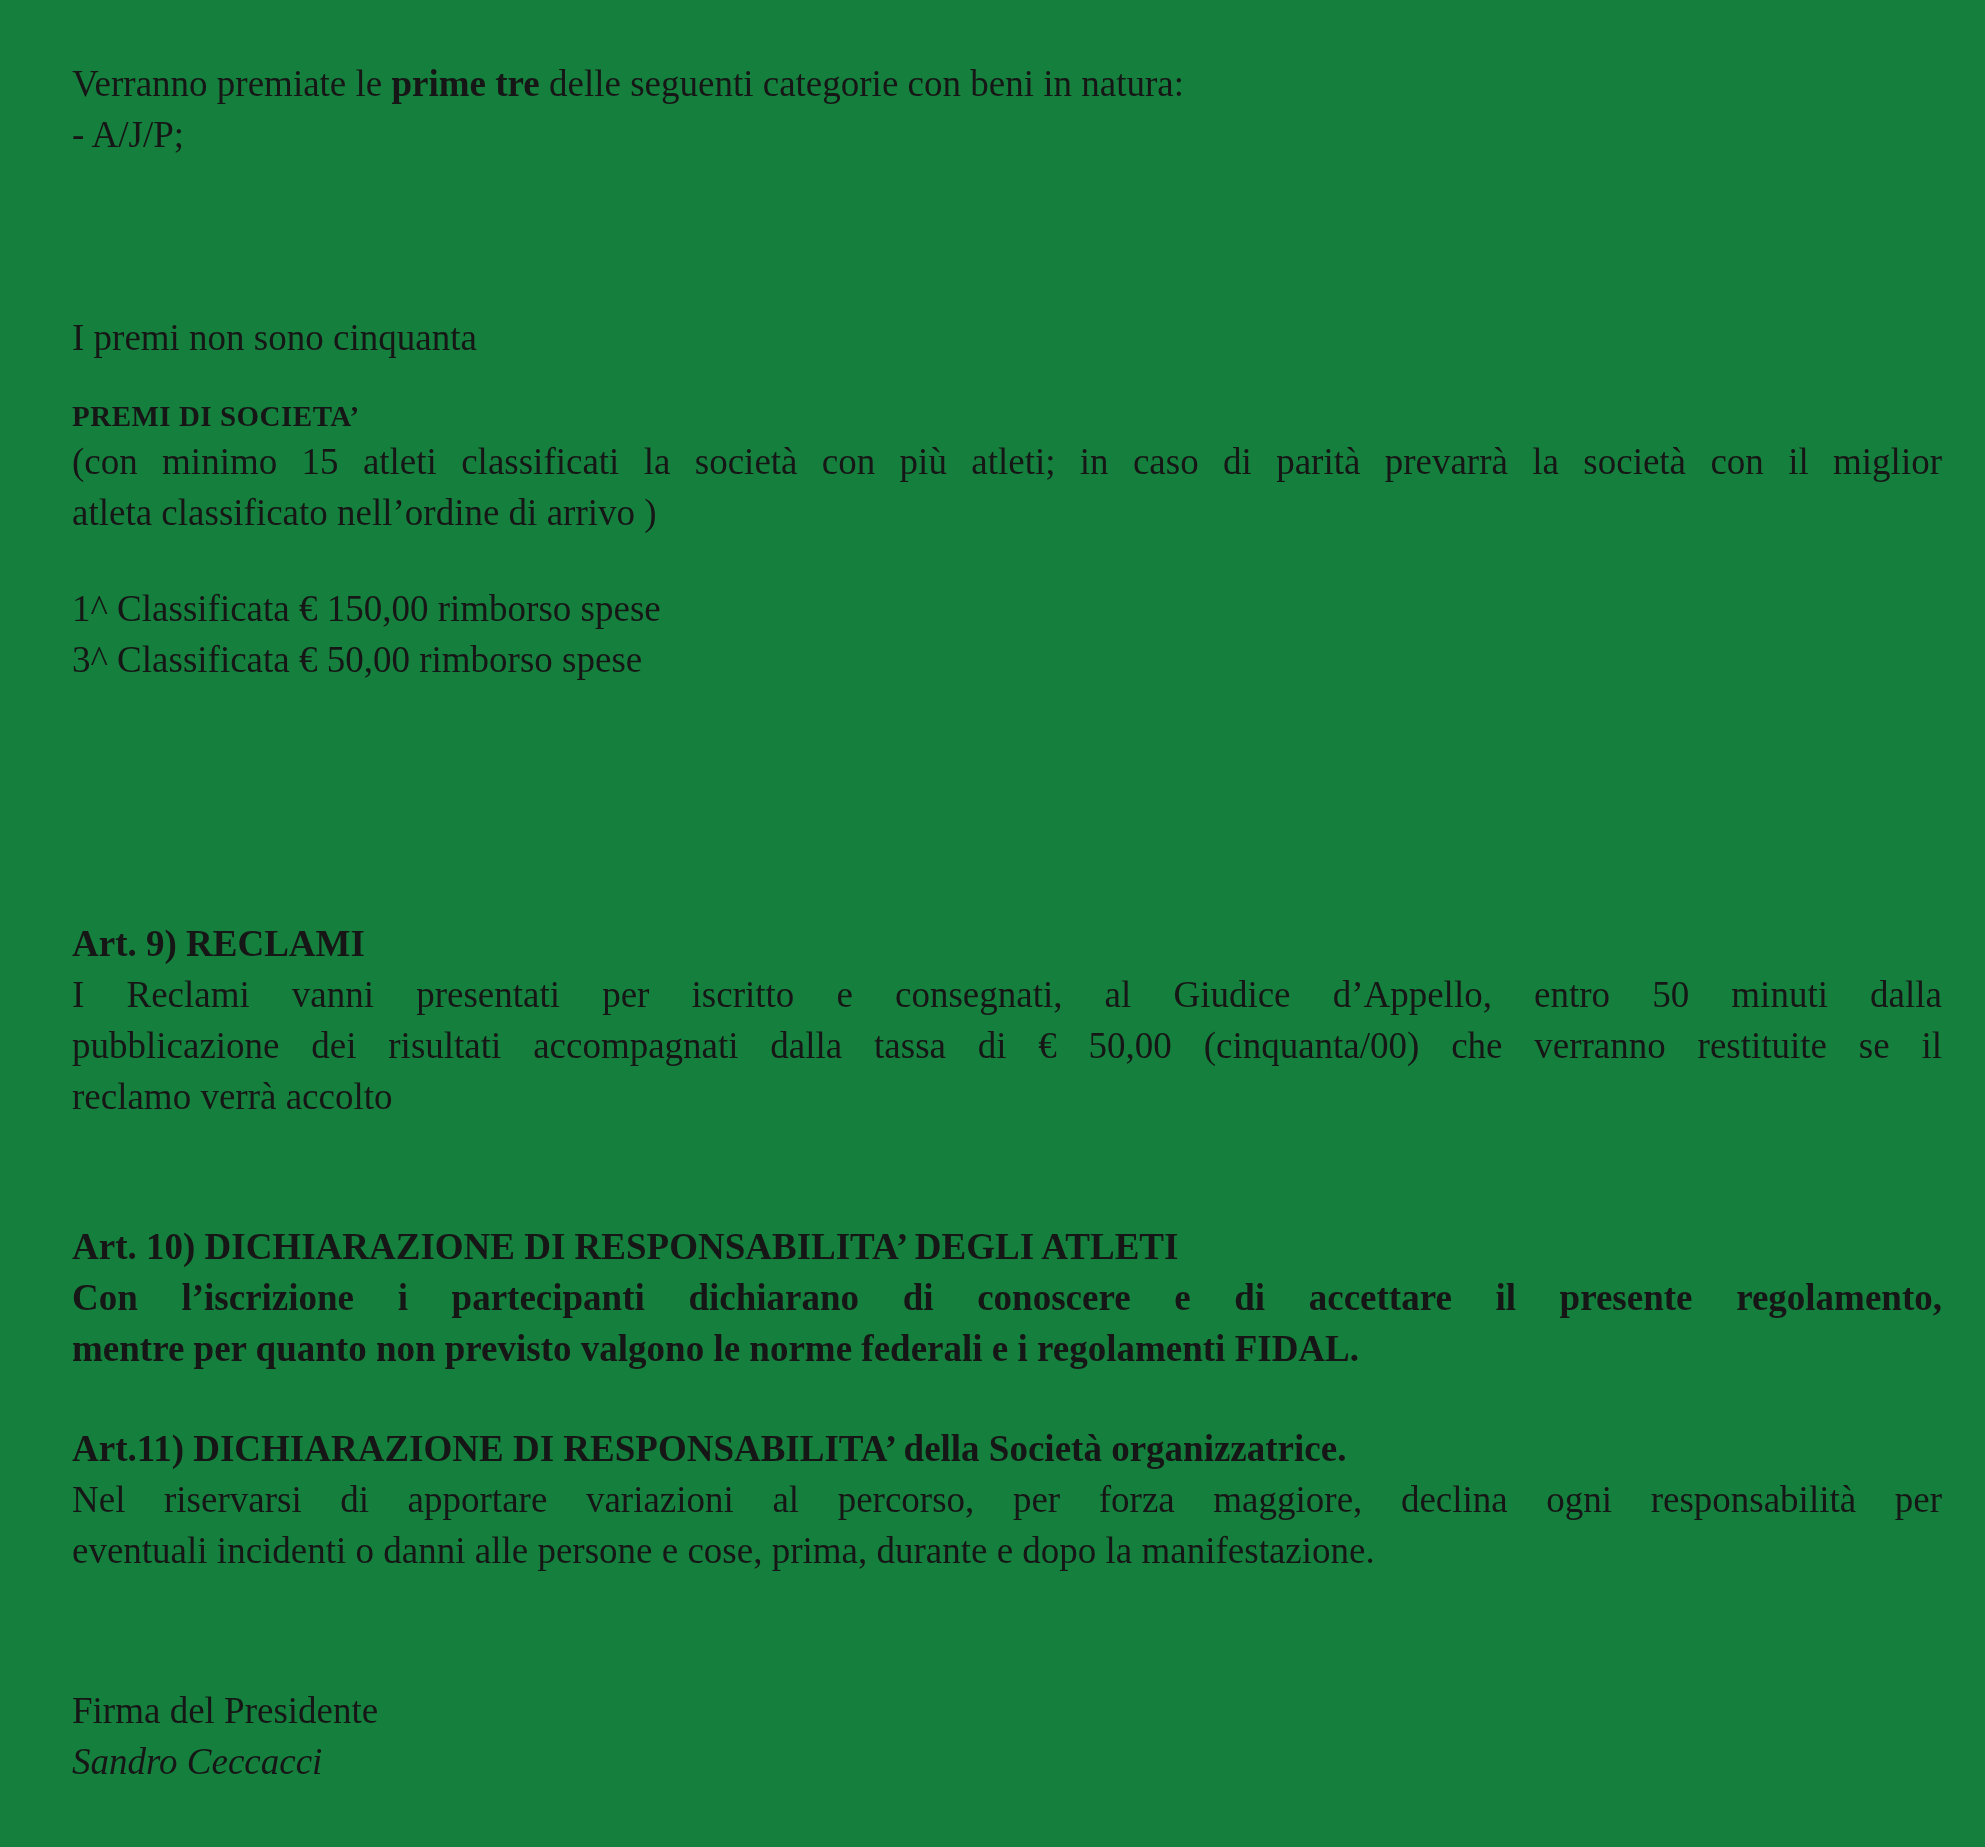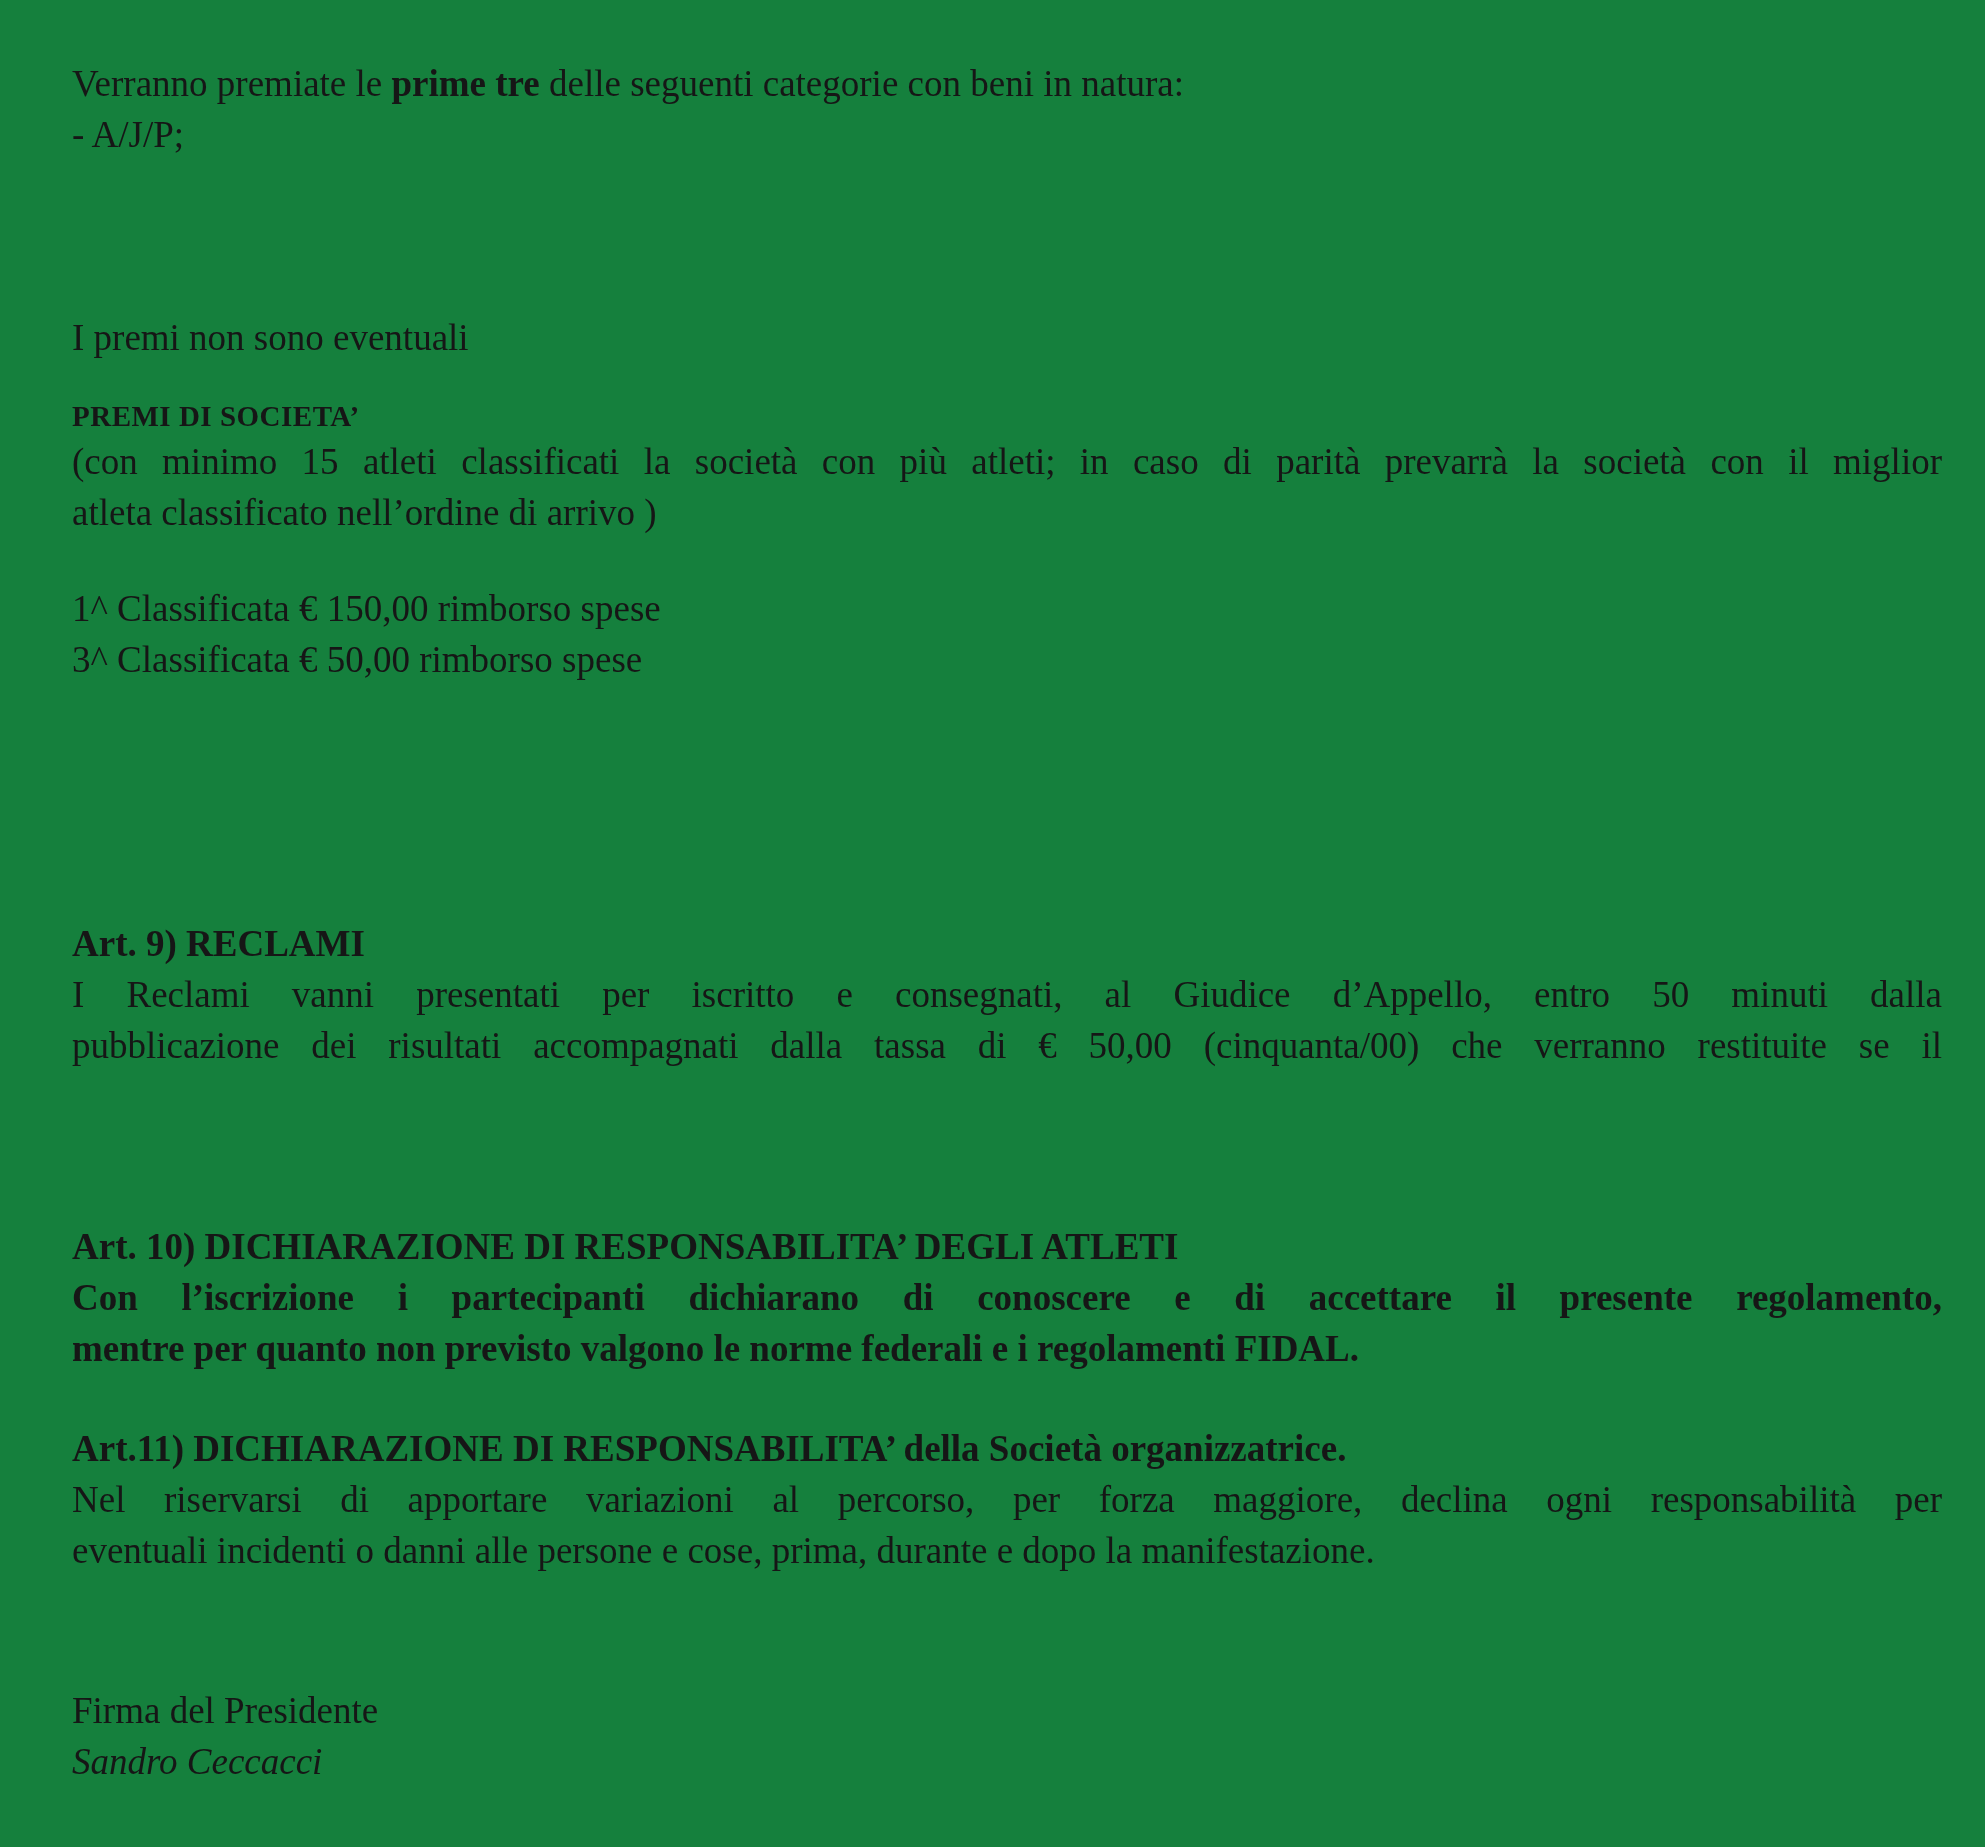--- a/index.html
+++ b/index.html
@@ -37,38 +37,39 @@
 </head>
 <body>
 
 <div class="page" style="background: #15803d; color: rgb(22, 22, 22);">
 
   <div class="block" style="top:58px">
     <div class="line"><span>Verranno premiate le </span><span class="b">prime tre</span><span> delle seguenti categorie con beni in natura:</span></div>
     <div class="line">- A/J/P;</div>
   </div>
 
-  <div class="block" style="top:312px">I premi non sono eventuali</div>
+  <div class="block" style="top:312px">I premi non sono cinquanta</div>
 
   <div class="block small-heading" style="top:391px">PREMI DI SOCIETA’</div>
 
   <div class="block" style="top:436px">
     <div class="line just">(con minimo 15 atleti classificati la società con più atleti; in caso di parità prevarrà la società con il miglior</div>
     <div class="line">atleta classificato nell’ordine di arrivo )</div>
   </div>
 
   <div class="block" style="top:583px">
     <div class="line">1^ Classificata € 150,00 rimborso spese</div>
     <div class="line">3^ Classificata € 50,00 rimborso spese</div>
   </div>
 
   <div class="block" style="top:918px">
     <div class="line heading">Art. 9) RECLAMI</div>
     <div class="line just">I Reclami vanni presentati per iscritto e consegnati, al Giudice d’Appello, entro 50 minuti dalla</div>
     <div class="line just">pubblicazione dei risultati accompagnati dalla tassa di € 50,00 (cinquanta/00) che verranno restituite se il</div>
+    <div class="line">reclamo verrà accolto</div>
   </div>
 
   <div class="block" style="top:1221px">
     <div class="line heading">Art. 10) DICHIARAZIONE DI RESPONSABILITA’ DEGLI ATLETI</div>
     <div class="line just b">Con l’iscrizione i partecipanti dichiarano di conoscere e di accettare il presente regolamento,</div>
     <div class="line b">mentre per quanto non previsto valgono le norme federali e i regolamenti FIDAL.</div>
   </div>
 
   <div class="block" style="top:1423px">
     <div class="line heading">Art.11) DICHIARAZIONE DI RESPONSABILITA’ della Società organizzatrice.</div>

